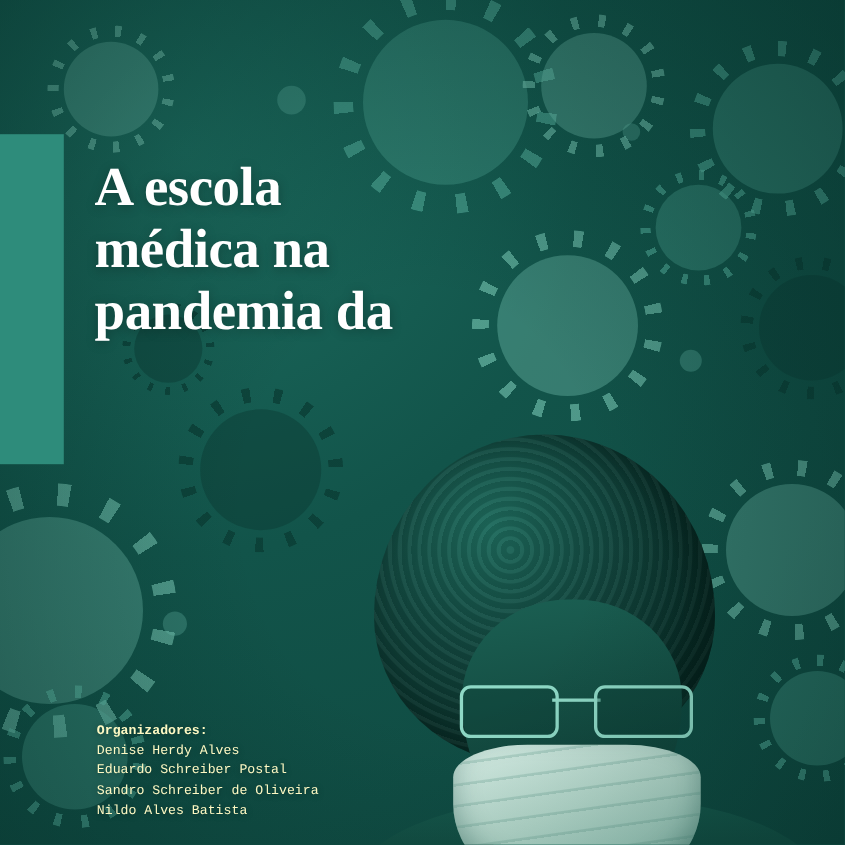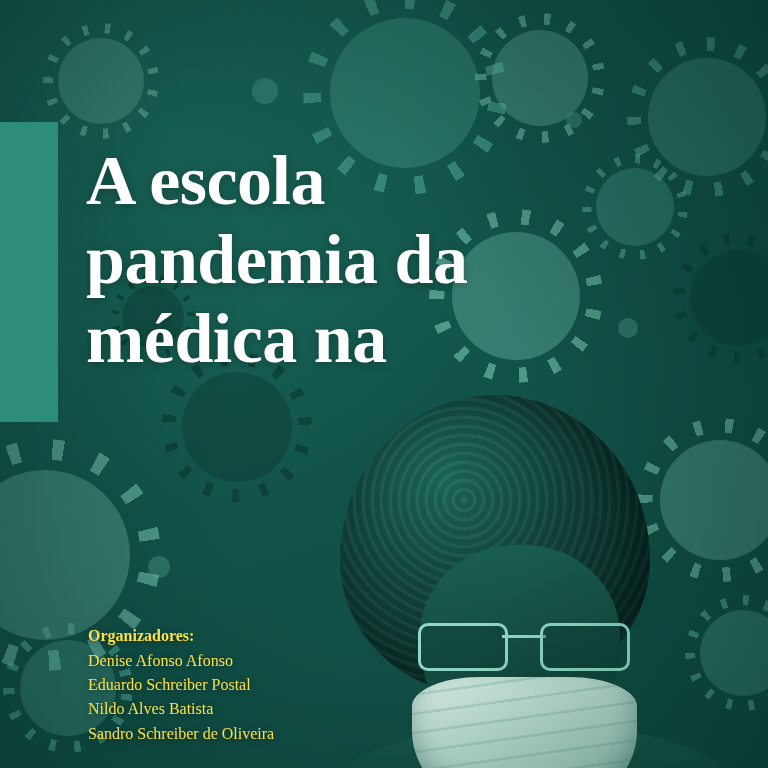--- a/index.html
+++ b/index.html
@@ -191,37 +191,37 @@
   }
 
   
   .title {
     position: absolute;
     left: 86px;
     top: 120px;
     width: 600px;
     color: #ffffff;
     font-family: "Liberation Serif", serif;
-    font-size: 70px;
+    font-size: 50px;
     line-height: 1.13;
     font-weight: 700;
     letter-spacing: -0.5px;
     text-shadow: 0 2px 10px rgba(0,0,0,0.25);
     margin-top: 21px;
   }
   .title .line { display: block; white-space: nowrap; }
 
   
   .credits {
     position: absolute;
     left: 88px;
     bottom: 22px;
-    color: #fde047;
-    font-family: Liberation Serif, serif;
-    font-size: 16px;
+    color: #fef9c3;
+    font-family: Liberation Mono, monospace;
+    font-size: 12px;
     line-height: 1.52;
     text-shadow: 0 1px 6px rgba(0,0,0,0.35);
   }
   .credits .label { font-weight: 700; }
   .credits .name { display: block; }
 </style>
 </head>
 <body>
 
 <div id="cover">
@@ -258,25 +258,25 @@
       <span class="lens right"></span>
     </div>
   </div>
 
   <div class="bg-vignette"></div>
 
   <div class="accent-bar"></div>
 
   <h1 class="title">
     <span class="line">A escola</span>
+    <span class="line">médica na</span>
     <span class="line">pandemia da</span>
-    <span class="line">médica na</span>
   </h1>
 
   <div class="credits">
     <span class="name label">Organizadores:</span>
-    <span class="name">Denise Afonso Afonso</span>
+    <span class="name">Denise Herdy Alves</span>
     <span class="name">Eduardo Schreiber Postal</span>
+    <span class="name">Sandro Schreiber de Oliveira</span>
     <span class="name">Nildo Alves Batista</span>
-    <span class="name">Sandro Schreiber de Oliveira</span>
   </div>
 
 </div>
 
 </body></html>

